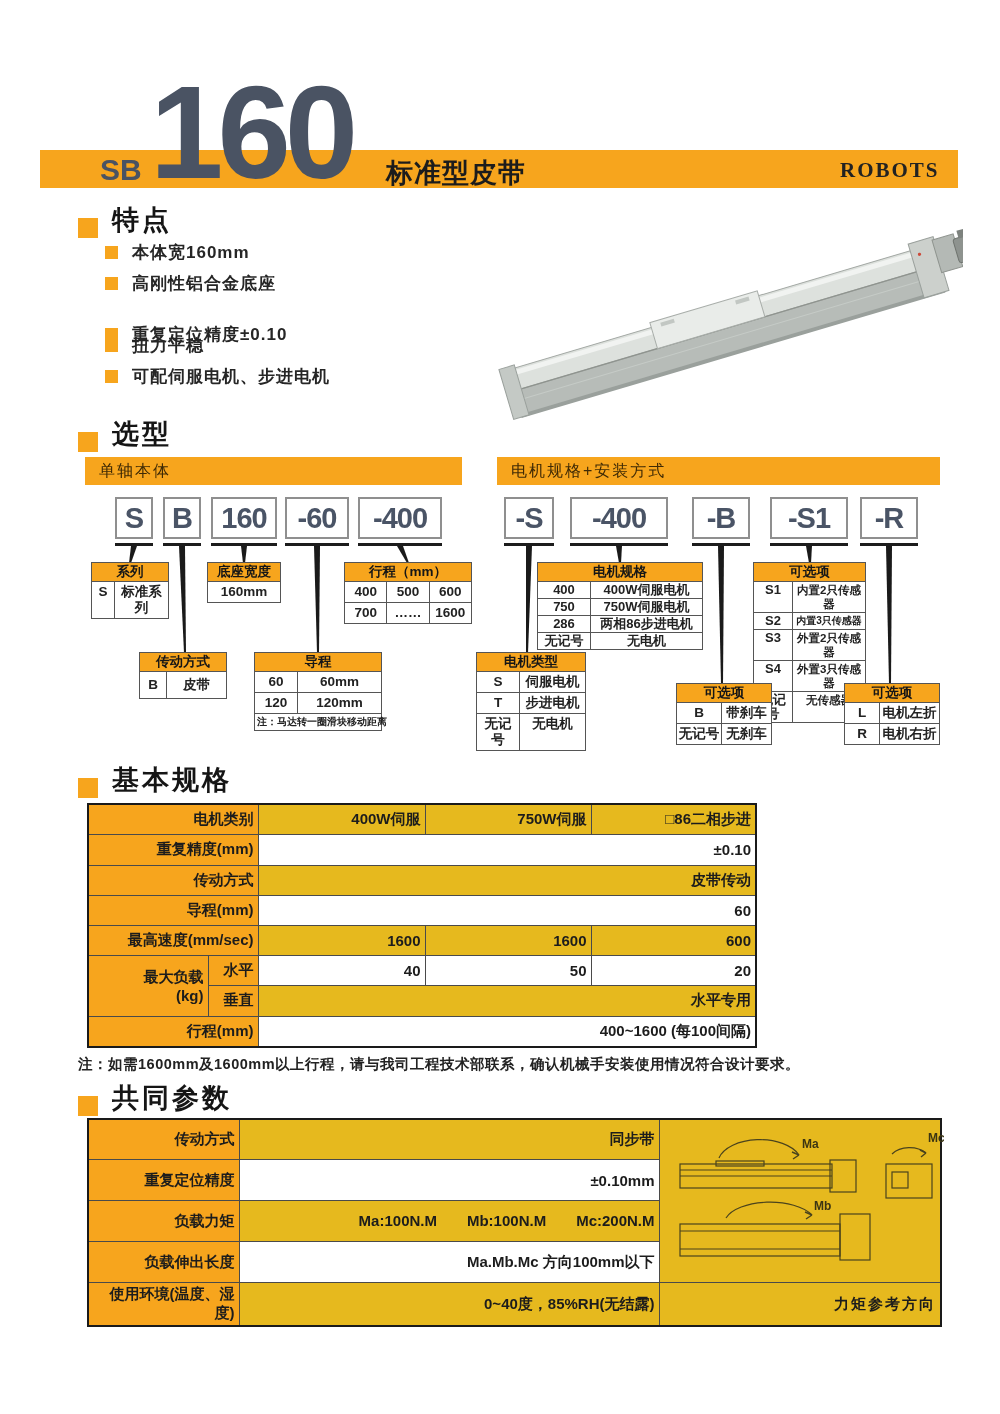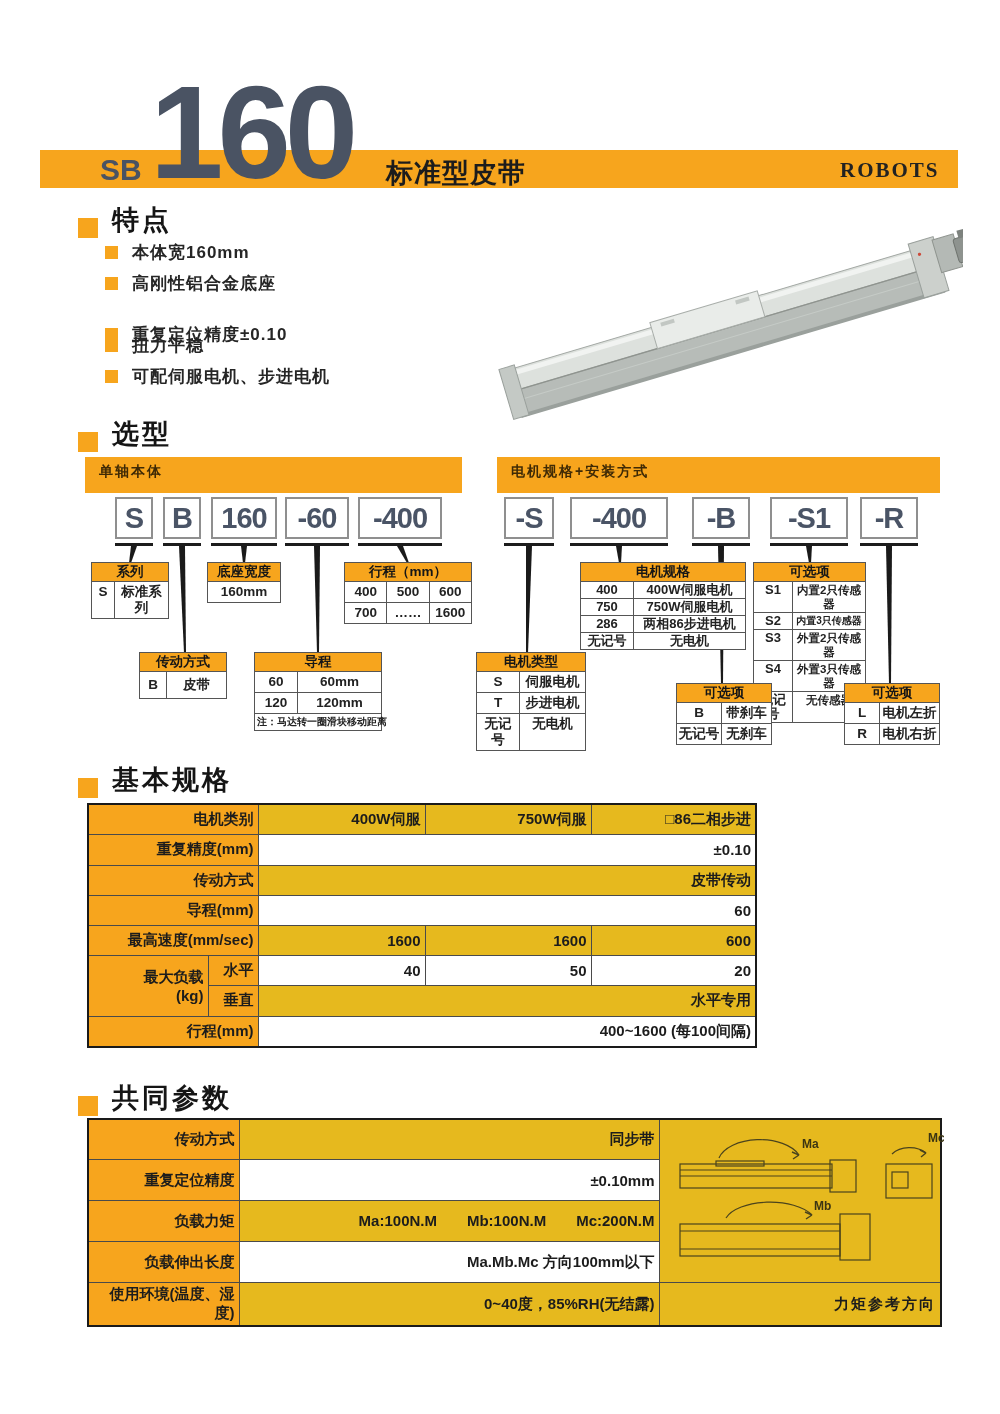--- a/index.html
+++ b/index.html
@@ -27,22 +27,22 @@
 
   
   .feat{position:absolute;display:flex;align-items:center;gap:14px;}
   .feat .sq2{width:13px;height:13px;background:var(--orange);flex:0 0 auto;}
   .feat .ftxt{font-size:17px;font-weight:600;color:#262626;letter-spacing:1px;}
 
   
   .product{position:absolute;left:498px;top:212px;width:465px;height:218px;}
 
   
-  .selbar{position:absolute;top:457px;height:36px;background:var(--orange);color:#3f2a05;
-          font-size:14px;font-weight:bold;line-height:28px;padding-left:14px;letter-spacing:2px;}
+  .selbar{position:absolute;top:457px;height:28px;background:var(--orange);color:#3f2a05;
+          font-size:16px;font-weight:normal;line-height:28px;padding-left:14px;letter-spacing:2px;}
   .cbox{position:absolute;top:497px;height:42px;border:2px solid #8f8f8f;background:#fff;color:#4a5466;
         font-weight:bold;font-size:29px;text-align:center;line-height:38px;letter-spacing:-1px;}
   .cbox-u{position:absolute;top:543px;height:3px;background:#1c1c1c;}
   .connectors{position:absolute;left:0;top:480px;width:1000px;height:280px;pointer-events:none;}
 
   
   .stbl{position:absolute;font-weight:bold;}
   .sth{background:var(--orange);border:1px solid #555;text-align:center;font-size:13.5px;color:#161616;
        padding:1px 0;line-height:16px;}
   .str{display:flex;border:1px solid #555;border-top:none;background:#fff;}
@@ -210,21 +210,21 @@
       <span class="stc code" style="width:42px;">60</span>
       <span class="stc">60mm</span>
     </div>
     <div class="str">
       <span class="stc code" style="width:42px;">120</span>
       <span class="stc">120mm</span>
     </div>
     <div class="stnote">注：马达转一圈滑块移动距离</div>
   </div>
 
-  <div class="stbl tight" style="left:537px;top:562px;width:166px;margin-left:43px;">
+  <div class="stbl tight" style="left:537px;top:562px;width:166px;">
     <div class="sth">电机规格</div>
     <div class="str">
       <span class="stc code" style="width:52px;">400</span>
       <span class="stc">400W伺服电机</span>
       </div>
     <div class="str">
       <span class="stc code" style="width:52px;">750</span>
       <span class="stc">750W伺服电机</span>
       </div>
     <div class="str">
@@ -353,20 +353,21 @@
       <td class="lab">垂直</td>
       <td class="gold" colspan="3">水平专用</td>
     </tr>
     <tr>
       <td class="lab" colspan="2">行程(mm)</td>
       <td class="wht" colspan="3">400~1600 (每100间隔)</td>
     </tr>
   </tbody>
     </table>
 
+  <div class="note" style="left:78px;top:1055px;">注：如需1600mm及1600mm以上行程，请与我司工程技术部联系，确认机械手安装使用情况符合设计要求。</div>
 
   <div class="sec-title" style="left:78px;top:1080px;">
     <span class="sq"></span>
     <span class="txt">共同参数</span>
   </div>
 
   <table class="spec" style="left:87px;top:1118px;width:853px;height:197px;">
     <colgroup>
         <col style="width:151px;">
         <col style="width:420px;">

